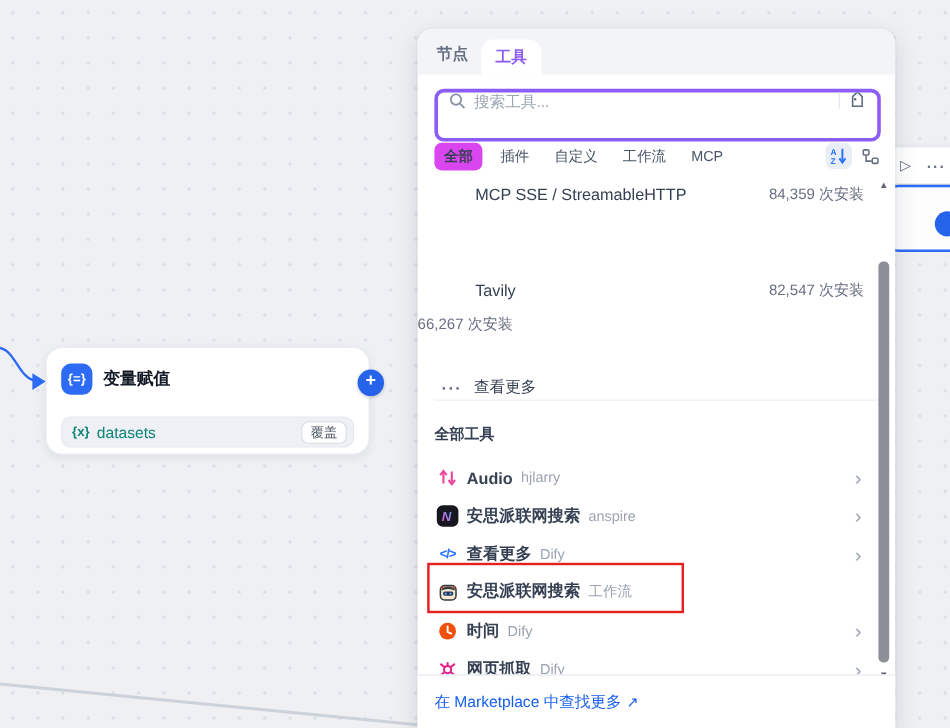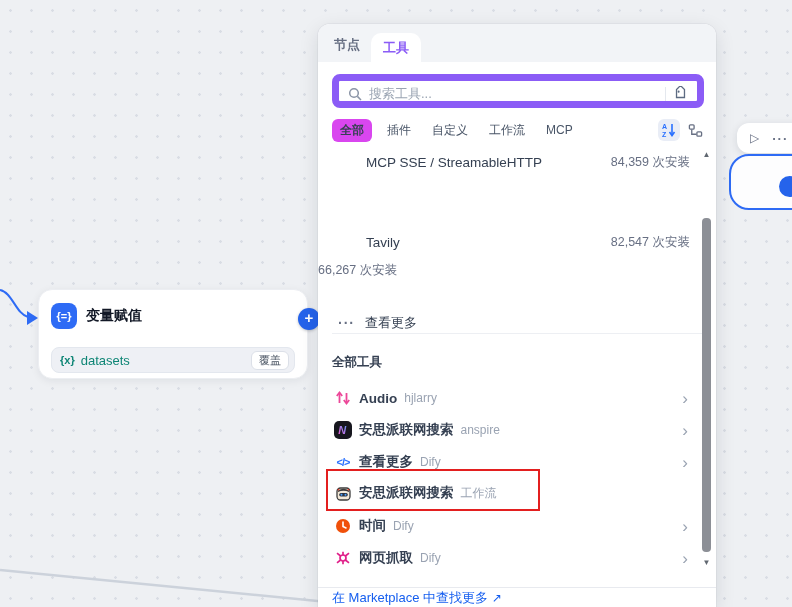--- a/index.html
+++ b/index.html
@@ -37,33 +37,33 @@
     background:#fff; border-radius:12px; box-shadow:0 2px 8px rgba(16,24,40,.12);
     display:flex; align-items:center; gap:13px; padding-left:13px; z-index:2; color:#676f83; }
   .play-ic { font-size:12px; }
   .more-ic { font-size:13px; font-weight:bold; letter-spacing:1px; }
   .sel-node { position:absolute; left:729px; top:154px; width:110px; height:56px;
     background:#fdfdfe; border:2px solid #2e6bf5; border-radius:20px; z-index:2; }
   .sel-node-handle { position:absolute; left:779px; top:176px; width:21px; height:21px;
     border-radius:50%; background:#2563eb; z-index:3; }
 
   
-  .panel { position:absolute; left:318px; top:24px; width:398px; height:583px;
+  .panel { position:absolute; left:348px; top:24px; width:398px; height:583px;
     background:#fff; border-radius:12px 12px 0 0;
     box-shadow:0 0 0 1px rgba(16,24,40,.04), 0 6px 20px rgba(16,24,40,.12); z-index:5; }
   .panel-head { position:absolute; left:0; top:0; right:0; height:38px;
     background:#f2f4f7; border-radius:12px 12px 0 0; }
   .tab { position:absolute; font-size:13px; font-weight:bold; }
   .tab-inactive { left:16px; top:12px; color:#676f83; }
   .tab-active { left:53px; top:9px; width:50px; height:29px; background:#fff;
     border-radius:10px 10px 0 0; color:#8b5cf6; text-align:center; line-height:30px; }
 
-  .searchbox { position:absolute; left:14px; top:50px; width:372px; height:34px;
-    border:7px solid #8b5cf6; border-radius:8px; background:#fff;
-    display:flex; align-items:flex-end; gap:7px; padding:0 9px; }
+  .searchbox { position:absolute; left:14px; top:50px; width:372px; height:44px;
+    border:3px solid #8b5cf6; border-radius:8px; background:#fff;
+    display:flex; align-items:flex-start; gap:7px; padding:0 9px; }
   .searchbox input { border:0; outline:0; flex:1; font-size:13px; color:#354052;
     font-family:inherit; background:transparent; }
   .searchbox input::placeholder { color:#9aa4b2; }
   .search-divider { width:1px; height:14px; background:#e4e8ee; }
 
   .filters { position:absolute; left:14px; top:94px; right:10px; height:24px;
     display:flex; align-items:center; }
   .chip { font-size:12px; color:#495567; margin-right:17px; padding:3px 2px; }
   .chip.on { background:#d946ef; border-radius:6px; padding:3px 8px; font-weight:bold; color:#354052; margin-right:13px; }
   .f-spacer { flex:1; }
@@ -92,21 +92,21 @@
     display:flex; align-items:center; justify-content:center; }
 
   .red-box { position:absolute; left:8px; top:445px; width:214px; height:42px;
     border:2.5px solid #e31f1f; z-index:6; pointer-events:none; }
 
   .scrollbar { position:absolute; right:3px; top:126px; width:13px; height:450px; }
   .sc-arrow { position:absolute; left:0; width:13px; text-align:center; color:#606770; font-size:8px; }
   .sc-thumb { position:absolute; left:2px; top:68px; width:9px; height:334px;
     background:#8c8f96; border-radius:4px; }
 
-  .panel-footer { position:absolute; left:0; right:0; bottom:0; height:20px;
+  .panel-footer { position:absolute; left:0; right:0; bottom:0; height:45px;
     border-top:1px solid #e8eaef; background:#fff; display:flex; align-items:center; padding-left:14px; }
   .mk-link { font-size:13px; color:#155eef; }
   .mk-arrow { font-size:12px; color:#155eef; margin-left:4px; }
 </style>
 </head>
 <body>
 
 <div class="frame">
 
   <svg class="edges" width="792" height="607">

